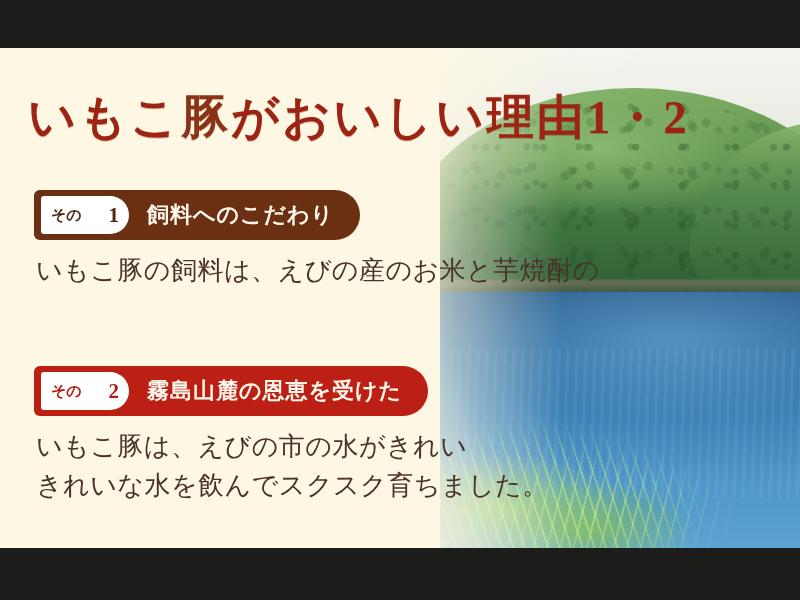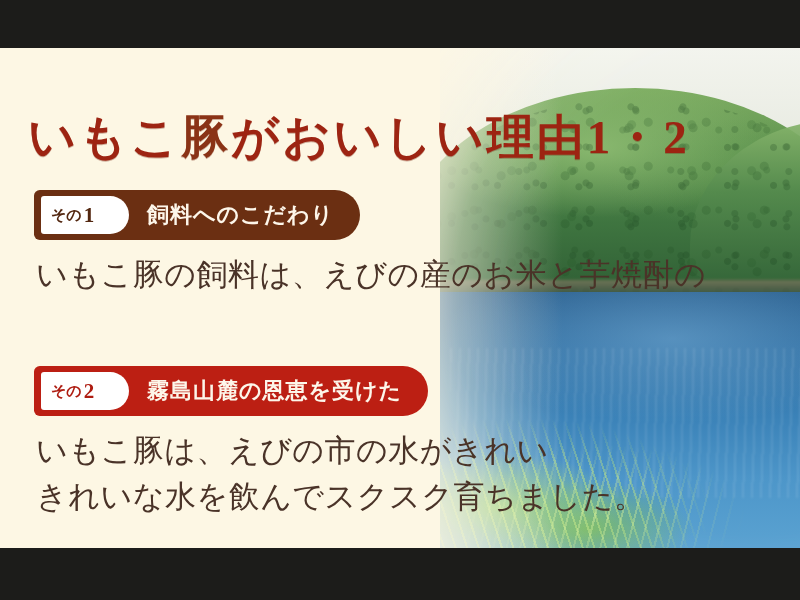--- a/index.html
+++ b/index.html
@@ -154,21 +154,20 @@
   #heading {
     position: absolute;
     left: 28px;
     top: 38px;
     font-size: 47px;
     letter-spacing: 3px;
     font-weight: 700;
     color: #9d2412;
     white-space: nowrap;
     text-shadow: 0 1px 0 rgba(120,40,20,.35);
-    margin-top: 20px;
   }
   #heading .dark { color: #8a3316; }
 
   
   .section { position: absolute; left: 34px; }
   .sec1 { top: 142px; }
   .sec2 { top: 318px; }
 
   .badge {
     display: inline-flex;
@@ -177,21 +176,21 @@
     padding: 0 26px 0 7px;
     border-radius: 6px 26px 26px 6px;
     box-sizing: border-box;
   }
   .badge-brown { background: #6b2f12; }
   .badge-red   { background: #bc1f13; }
 
   .chip {
     display: inline-flex;
     align-items: center;
-    justify-content: flex-start;
+    justify-content: space-between;
     min-width: 88px;
     height: 38px;
     padding: 0 10px;
     background: #ffffff;
     border-radius: 3px 19px 19px 3px;
     box-sizing: border-box;
     font-size: 21px;
     font-weight: 700;
     letter-spacing: 0px;
     white-space: nowrap;
@@ -206,21 +205,21 @@
     font-size: 22px;
     font-weight: 700;
     letter-spacing: 1px;
     white-space: nowrap;
   }
 
   .body-text {
     margin-top: 13px;
     margin-left: 2px;
     color: #4a3328;
-    font-size: 31px;
+    font-size: 26px;
     line-height: 1.42;
     letter-spacing: 0.5px;
     white-space: nowrap;
   }
   .body-text div { margin-bottom: 2px; }
 </style>
 </head>
 <body>
 
 <div id="stage">

